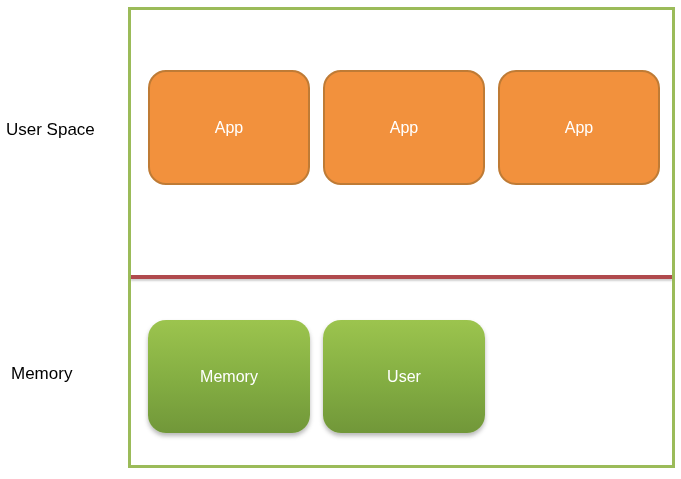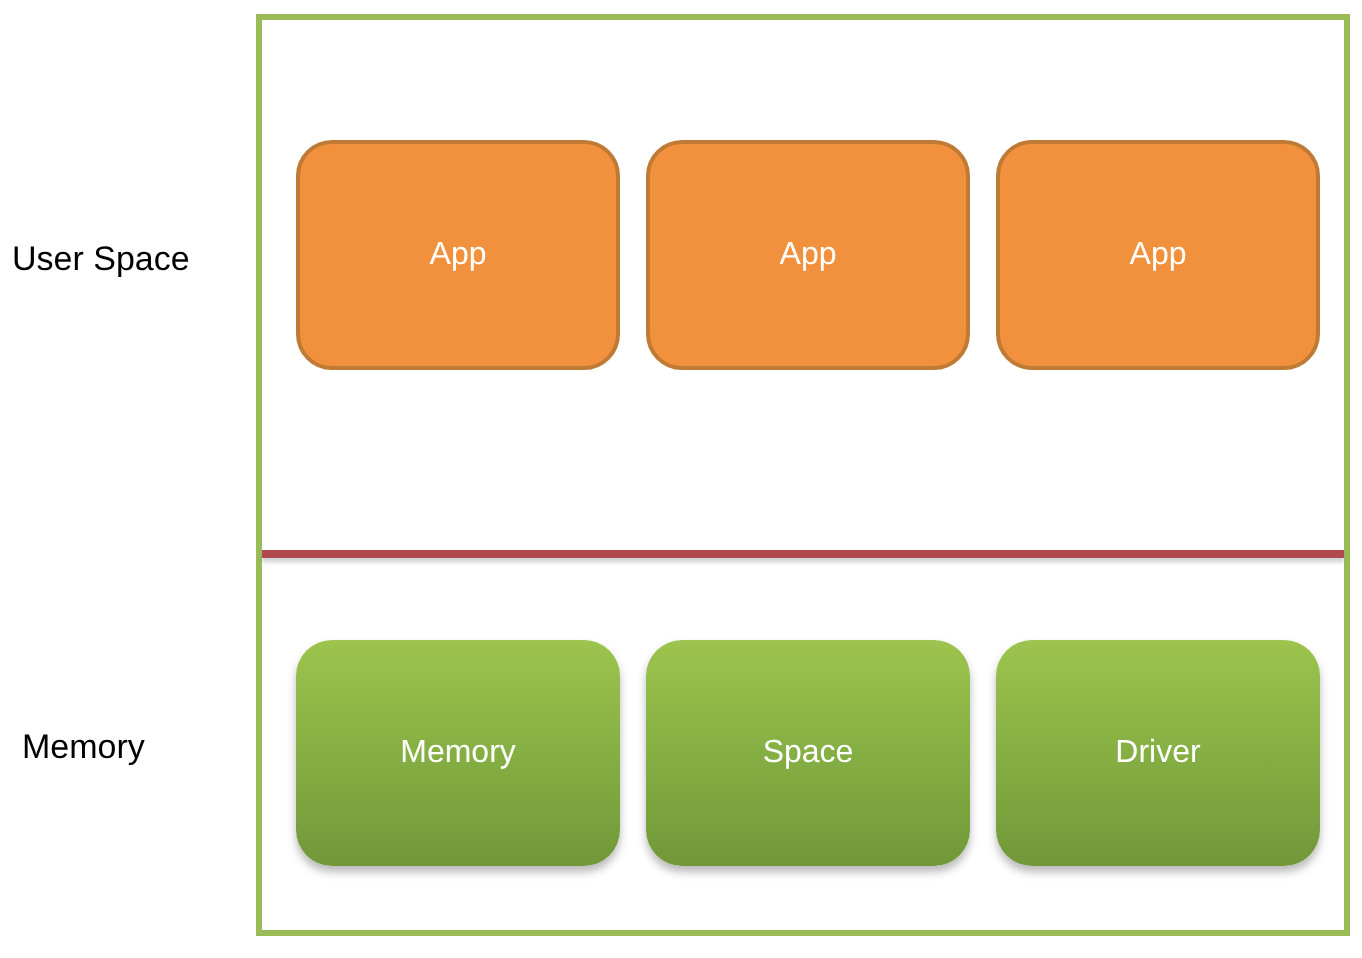--- a/index.html
+++ b/index.html
@@ -96,21 +96,18 @@
       </div>
     </div>
 
     <div class="divider"></div>
 
     <div class="row kernel-row">
       <div class="node kernel-node">
         <span>Memory</span>
       </div>
       <div class="node kernel-node">
-        <span>Space</span>
-      </div>
-      <div class="node kernel-node">
-        <span>Driver</span>
+        <span>User</span>
       </div>
     </div>
 
   </div>
 </div>
 
 </body></html>

